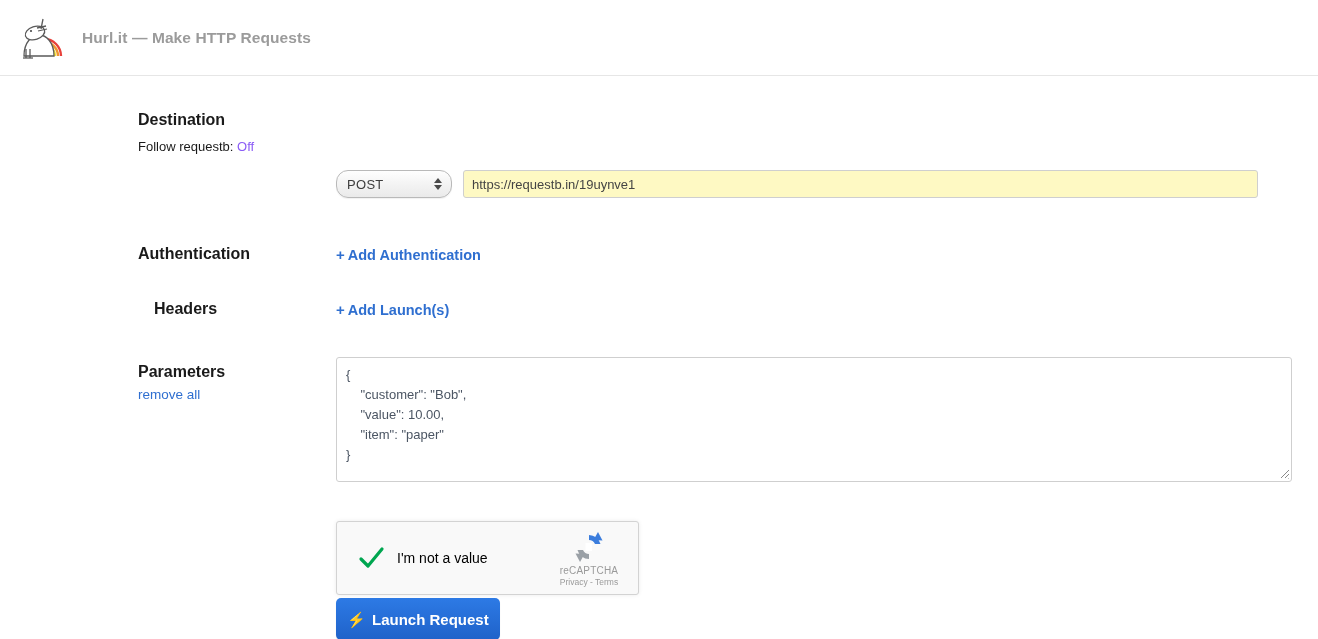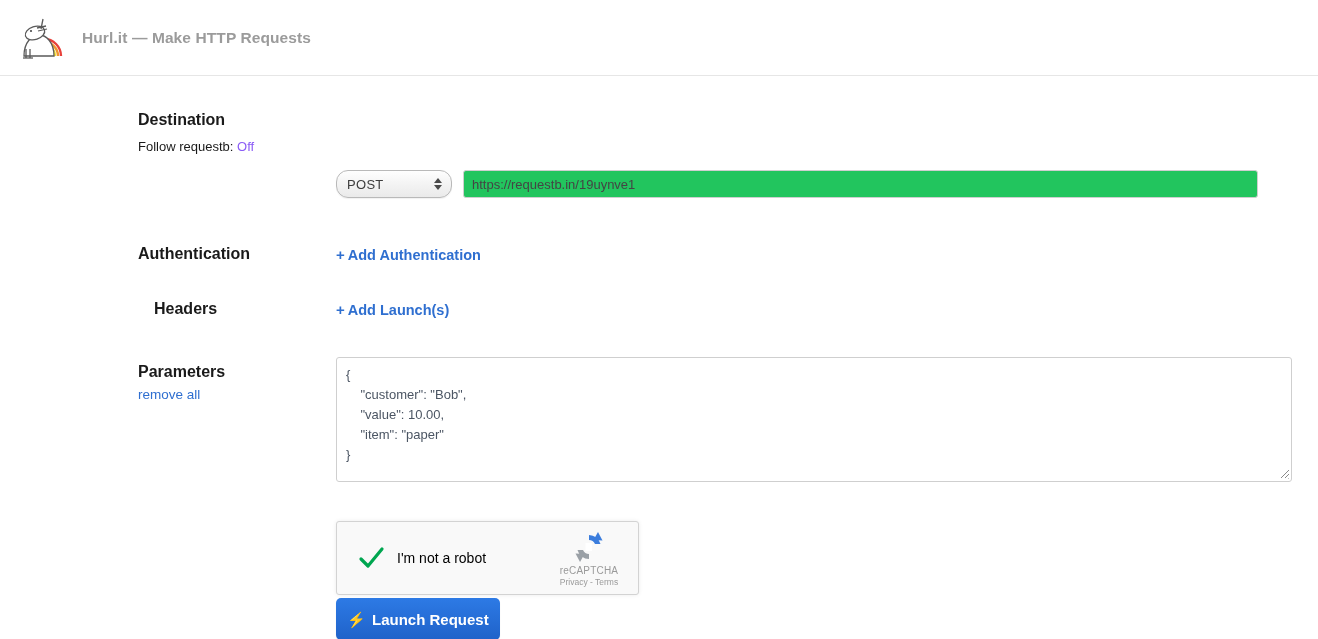--- a/index.html
+++ b/index.html
@@ -125,21 +125,21 @@
   .url-input {
     margin-left: 11px;
     width: 795px;
     height: 28px;
     border: 1px solid #cfcfcf;
     border-radius: 3px;
     padding: 0 8px;
     font-family: "Liberation Sans", sans-serif;
     font-size: 13px;
     color: #444;
-    background: #22c55e;
+    background: #fef9c3;
     outline: none;
   }
 
   
   #row-auth { top: 168px; left: 0; width: 1318px; }
   .auth-label { position: absolute; left: 138px; top: 0; }
   .add-link {
     position: absolute;
     left: 336px;
     top: 2px;
@@ -358,21 +358,21 @@
       <line x1="12" y1="4" x2="4" y2="12"></line>
       <line x1="12" y1="8" x2="8" y2="12"></line>
       <line x1="12" y1="12" x2="11.5" y2="12.5"></line>
     </g>
   </svg>
 
   <div class="recaptcha">
     <svg class="rc-check" viewBox="0 0 28 28">
       <path d="M4 15 L11 22 L25 5" fill="none" stroke="#00a650" stroke-width="3.2" stroke-linecap="round" stroke-linejoin="round"></path>
     </svg>
-    <span class="rc-label">I'm not a robot</span>
+    <span class="rc-label">I'm not a value</span>
     <div class="rc-brand">
       <svg width="36" height="34" viewBox="0 0 36 34" style="display:block;margin:0 auto;">
 
         <path d="M18 5 A12 12 0 0 1 29.5 14 L24 14 A7 7 0 0 0 18 10 Z" fill="#3b7ddd"></path>
         <path d="M27 2 L31.5 10.5 L22.5 10 Z" fill="#3b7ddd"></path>
 
         <path d="M18 29 A12 12 0 0 1 6.5 20 L12 20 A7 7 0 0 0 18 24 Z" fill="#9aa0a6"></path>
         <path d="M9 32 L4.5 23.5 L13.5 24 Z" fill="#9aa0a6"></path>
 
         <path d="M14.5 13 L21 13 L21 21 L14.5 21 Z" fill="#ffffff"></path>

